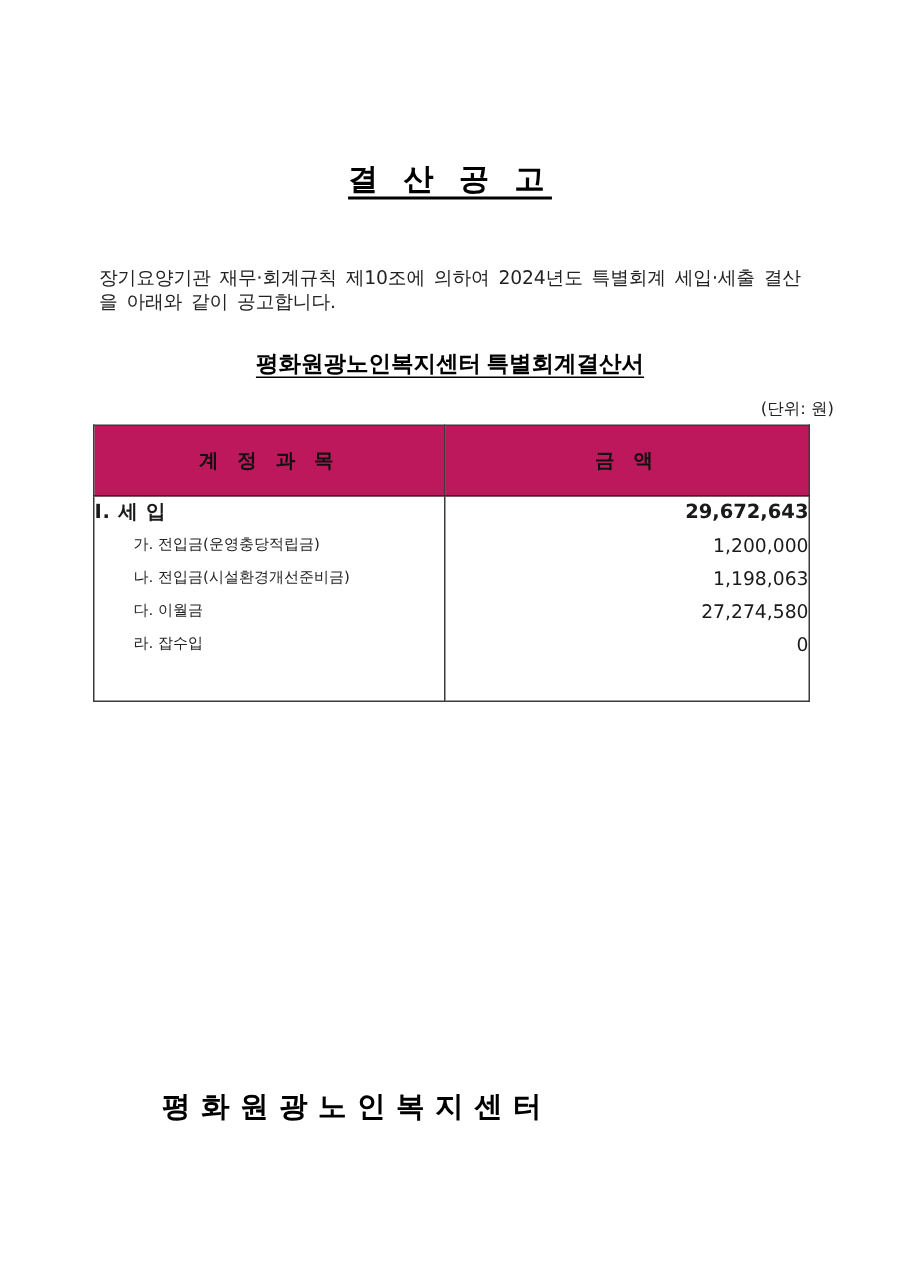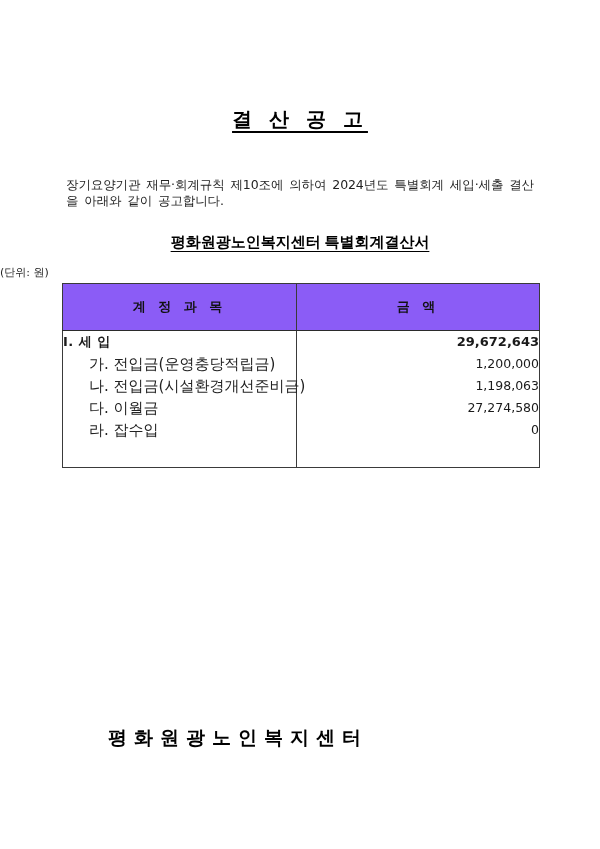--- a/index.html
+++ b/index.html
@@ -69,41 +69,42 @@
   }
   .table-title span.u {
     text-decoration: underline;
     text-underline-offset: 4px;
   }
 
   
   .unit-note {
     position: absolute;
     top: 265px;
-    left: 0;
+    left: 16px;
     width: 540px;
+    text-align: right;
     font-size: 11px;
     color: #222222;
   }
 
   
   .fin-table {
     position: absolute;
     top: 283px;
     left: 62px;
     width: 477px;
     border-collapse: collapse;
     table-layout: fixed;
     border: 1.5px solid #3a3a3a;
   }
   .fin-table col.c-acct { width: 234px; }
   .fin-table col.c-amt  { width: 243px; }
 
   .fin-table th {
-    background: #8b5cf6;
+    background: #be185d;
     border: 1px solid #3a3a3a;
     border-bottom: 1.6px solid #2b2b2b;
     height: 44px;
     font-size: 13px;
     font-weight: bold;
     letter-spacing: 4px;
     color: #111111;
     text-align: center;
     vertical-align: middle;
   }
@@ -118,21 +119,21 @@
     padding: 14px 0 14px 13px;
   }
   .sec-amt {
     padding: 14px 54px 14px 0;
     text-align: right;
     margin-left: 32px;
   }
 
   .row-line {
     display: block;
-    font-size: 15px;
+    font-size: 10px;
     line-height: 22px;
     white-space: nowrap;
   }
   .row-line.head {
     font-weight: bold;
     font-size: 13px;
     letter-spacing: 0.5px;
   }
   .row-line.sub {
     padding-left: 26px;

